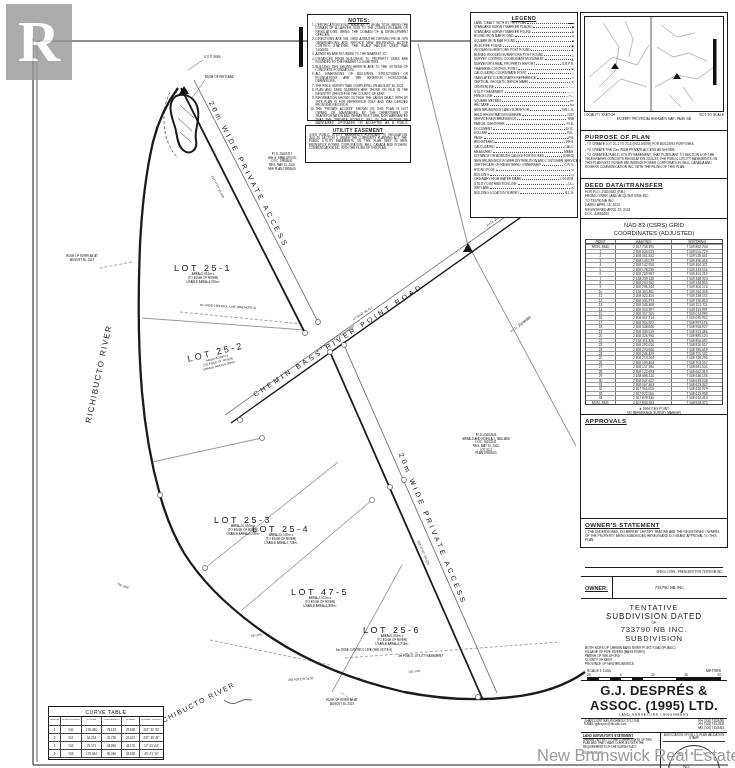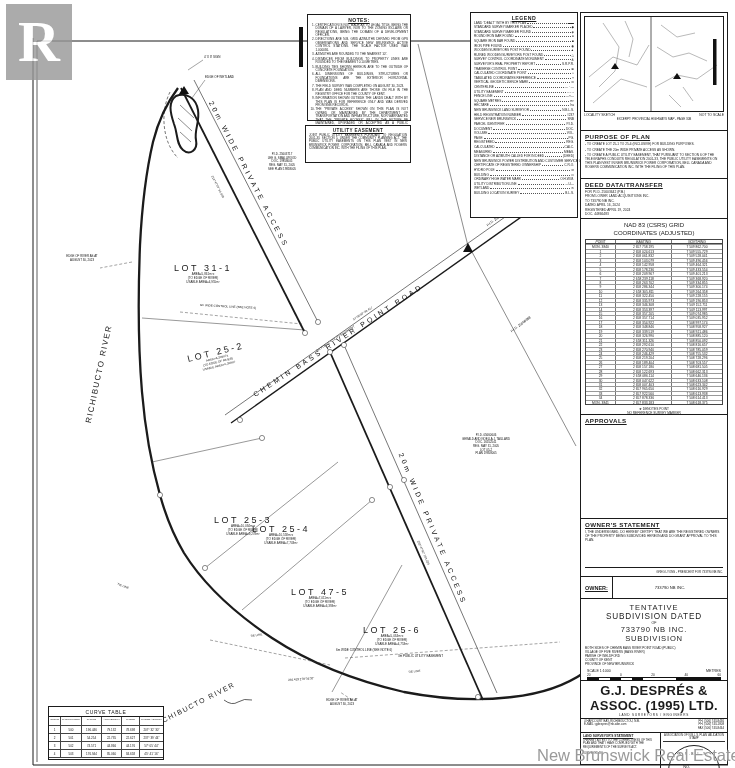--- a/index.html
+++ b/index.html
@@ -28,21 +28,21 @@
   
   #curve-box{left:48px;top:706px;width:116px;height:54px;font-size:3px;}
   #curve-box .ct-title{font-size:5px;text-align:center;border-bottom:.6px solid #1b1b1b;padding:1.5px 0;letter-spacing:.6px;}
   .curve-row{display:flex;border-bottom:.4px solid #444;height:8px;line-height:8px;text-align:center;}
   .curve-row.hdr{font-size:2.5px;height:8.5px;line-height:3.8px;}
   .curve-row.hdr>div{padding-top:.5px}
   .curve-row>div{border-right:.4px solid #444;overflow:hidden;}
   .curve-row>div:last-child{border-right:none;}
   .cc1{width:12px}.cc2{width:21px}.cc3{width:20px}.cc4{width:20px}.cc5{width:18px}.cc6{flex:1}
   
-  #panel{position:absolute;left:580px;top:12px;width:148px;height:753px;border:1px solid #1b1b1b;background:#fff;}
+  #panel{position:absolute;left:580px;top:12px;width:148px;height:536px;border:1px solid #1b1b1b;background:#fff;}
   .sect{position:absolute;left:0;width:100%;border-bottom:.8px solid #1b1b1b;padding:2px 4px;}
   .sect h3{margin:0;font-size:6.2px;letter-spacing:.4px;text-decoration:underline;font-weight:bold;}
   .small-list{margin:2px 0 0;padding:0;list-style:none;font-size:3.2px;line-height:1.25;}
   .small-list li{margin-bottom:1.6px;}
   .small-list li:before{content:"- ";}
   .deed-lines{margin-top:2px;font-size:3.3px;line-height:1.35;}
   
   #locality{top:0;height:118px;padding:3px;}
   #locality .map{width:100%;height:96px;border:.8px solid #1b1b1b;position:relative;overflow:hidden;}
   #locality .caps{display:flex;justify-content:space-between;font-size:3.4px;margin-top:1px;}
@@ -242,21 +242,21 @@
       <div>REG. MAY 31, 2005</div>
       <div>LOT 05-2</div>
       <div>PLAN 19858005</div>
     </div>
   <div class="tiny" style="left:486px;top:224px;transform:rotate(-37deg);font-size:3.4px;">P.I.D. 25560370</div>
   <div class="tiny" style="left:510px;top:330px;transform:rotate(-37deg);font-size:3.4px;">P.I.D. 25560388</div>
 
   <div class="lots">
 
       <div class="lot">
-        <div class="ln">LOT 31-1</div>
+        <div class="ln">LOT 25-1</div>
         <div class="la">AREA=5,861m²±</div>
         <div class="lo">(TO EDGE OF RIVER)</div>
         <div class="lu">USABLE AREA=4,955m²</div>
       </div>
 
       <div class="lot">
         <div class="ln">LOT 25-2</div>
         <div class="la">AREA=6,209m²±</div>
         <div class="lo">(TO EDGE OF RIVER)</div>
         <div class="lu">USABLE AREA=5,208m²</div>

